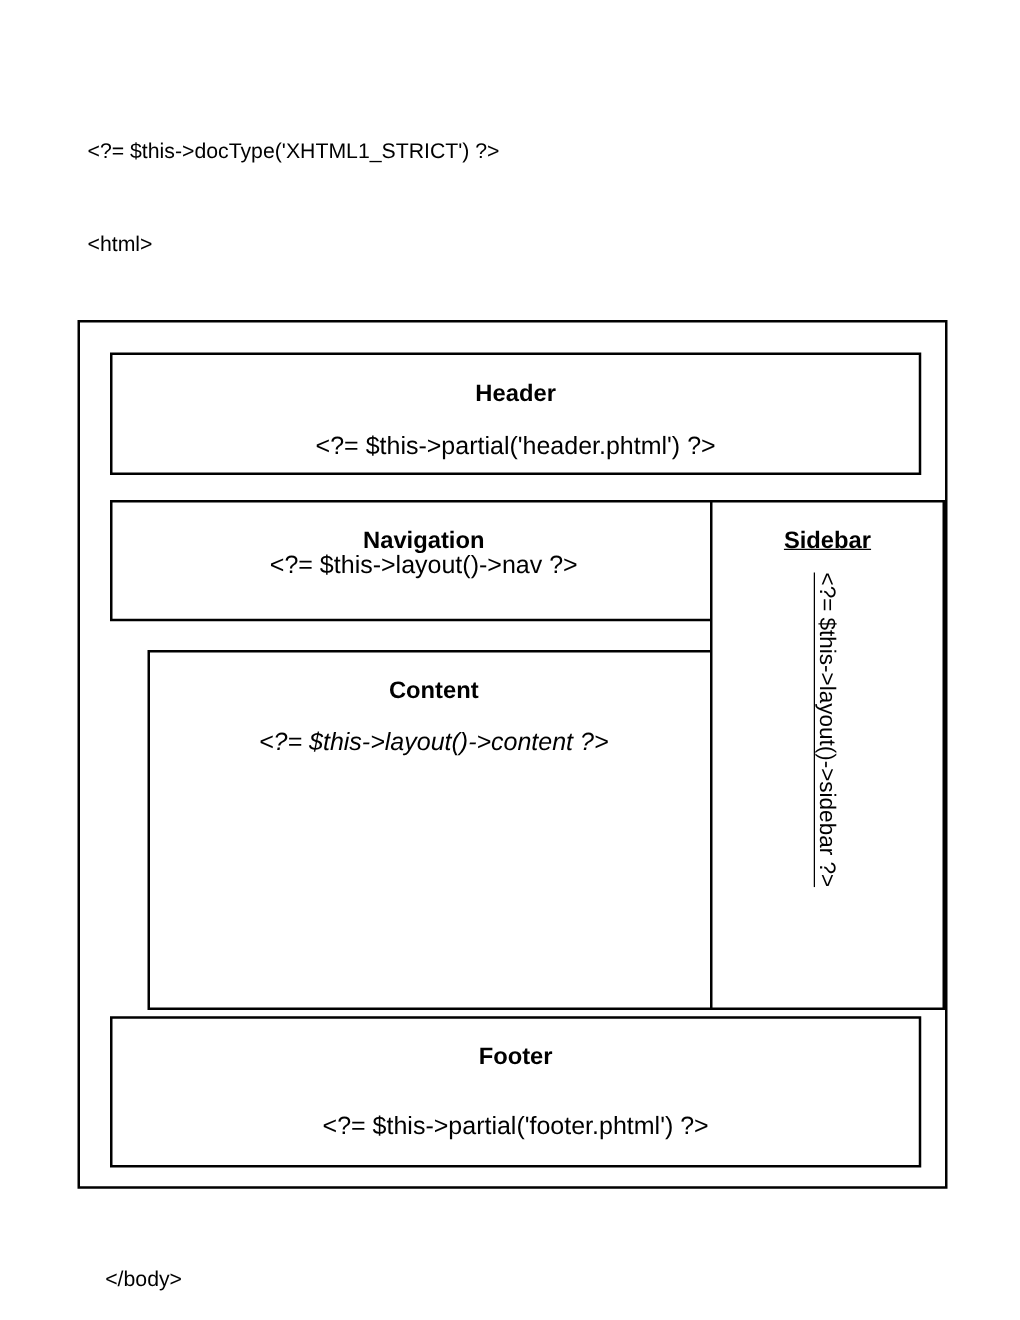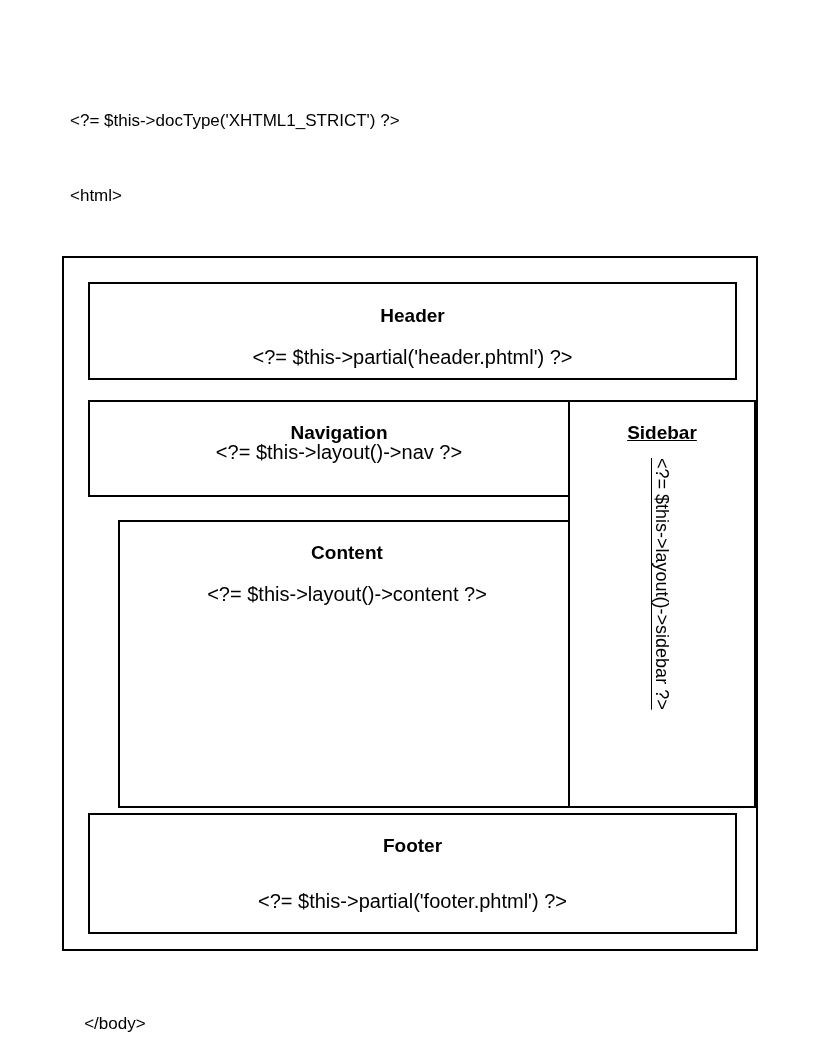--- a/index.html
+++ b/index.html
@@ -77,21 +77,21 @@
   }
   #region-navigation .region-title { margin-top: 21px; }
   #region-navigation .region-code  { }
 
   
   #region-content {
     left: 24px;  top: 262px;
     width: 458px; height: 288px; margin-left: 30px;
   }
   #region-content .region-title { margin-top: 21px; }
-  #region-content .region-code  { margin-top: 22px; }
+  #region-content .region-code  { margin-top: 22px; font-style: italic; }
 
   
   #region-sidebar {
     left: 504px; top: 142px;
     width: 188px; height: 408px; text-decoration: underline;
   }
   #region-sidebar .region-title { margin-top: 21px; }
   .vertical-code {
     font-size: 18px;
     white-space: nowrap;

